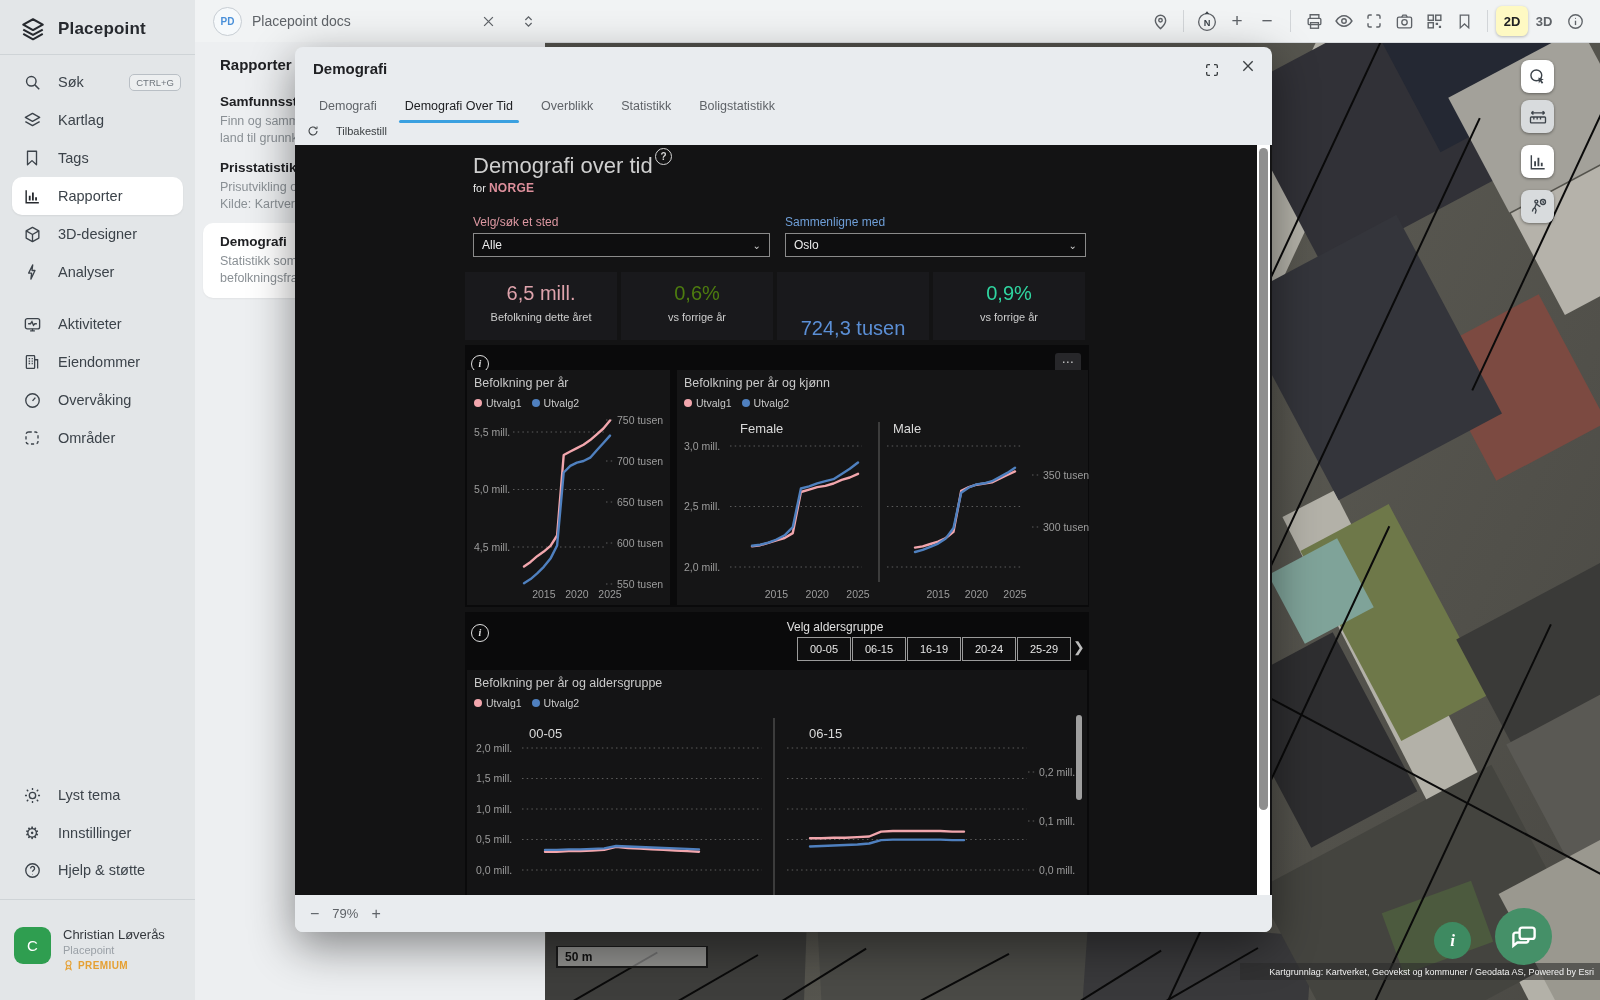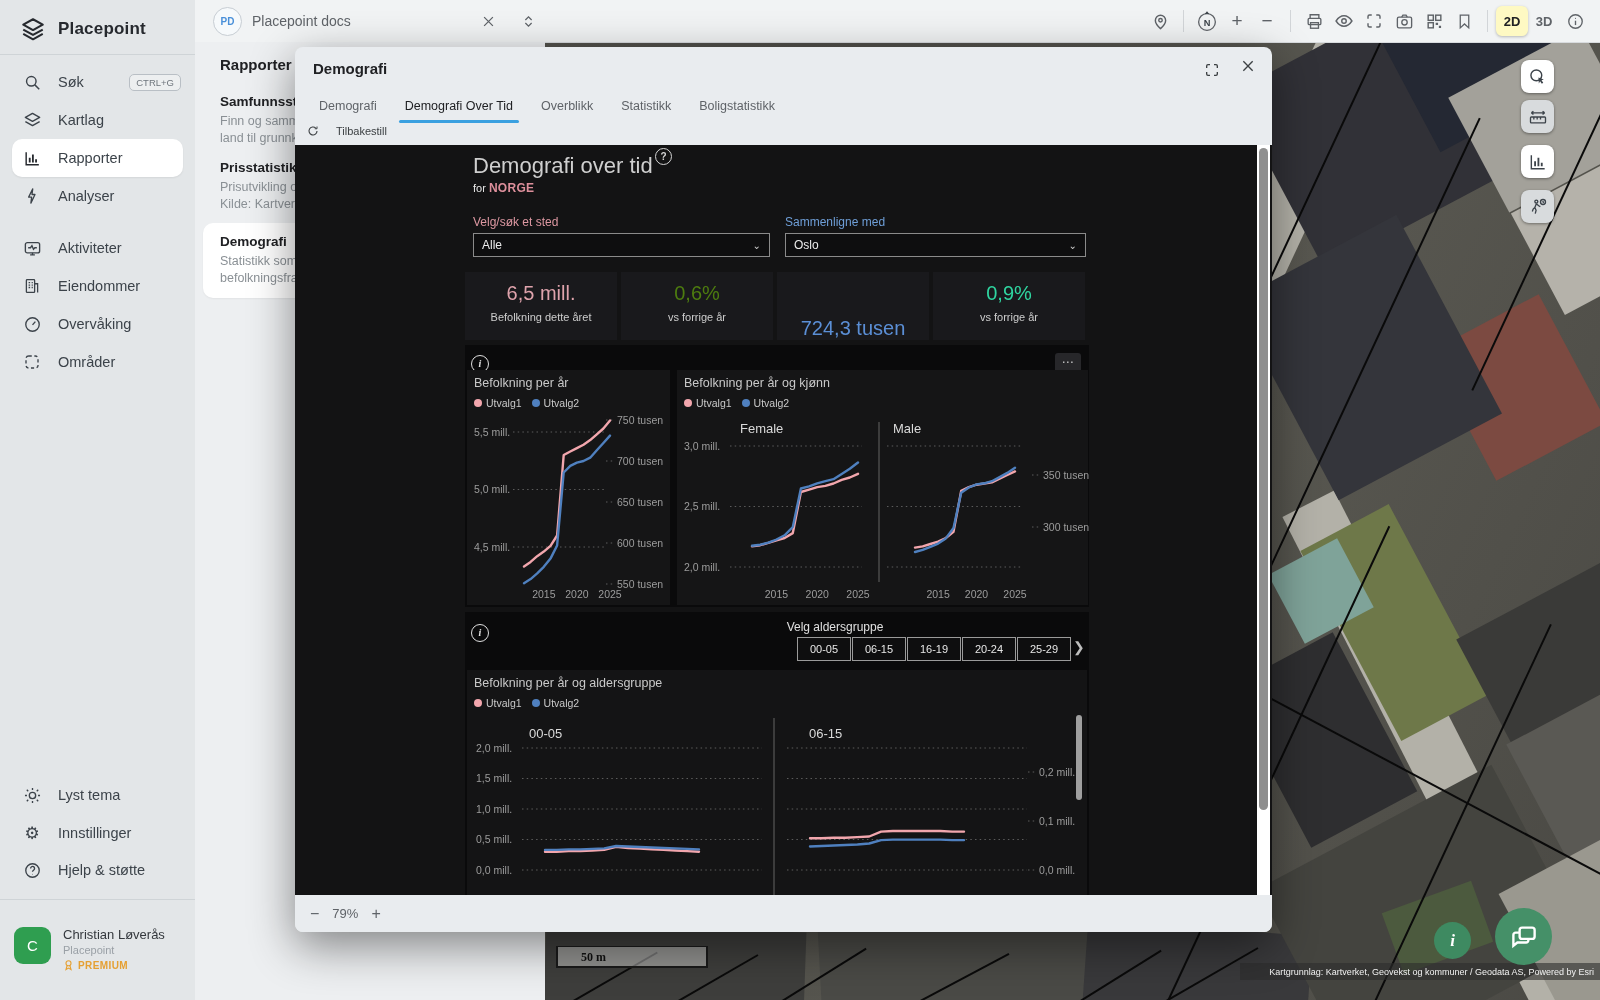--- a/index.html
+++ b/index.html
@@ -3,21 +3,21 @@
 <meta charset="utf-8">
 <style>
   html,body{margin:0;padding:0;background:#222;font-family:"Liberation Sans","DejaVu Sans",sans-serif;}
   #stage{position:relative;width:1600px;height:1000px;overflow:hidden;background:#55544d;}
   .abs{position:absolute;}
   
   #map{position:absolute;inset:0;background:linear-gradient(115deg,#5b5a53 0%,#4e4d48 40%,#585750 70%,#4a4944 100%);}
   .mshape{position:absolute;}
   .mline{position:absolute;background:#0a0a0a;width:2px;}
   #map-attr{position:absolute;right:0;top:963px;height:17px;left:1240px;background:rgba(45,45,45,.6);color:#f2f2f2;font-size:9px;display:flex;align-items:center;justify-content:flex-end;padding-right:6px;white-space:nowrap;}
-  #scalebar{position:absolute;left:556px;top:946px;width:152px;height:22px;background:rgba(255,255,255,.42);border:2px solid #1a1a1a;border-top-width:1px;color:#111;font-weight:bold;font-size:12px;line-height:20px;padding-left:23px;box-sizing:border-box;font-family:Liberation Serif, serif;}
+  #scalebar{position:absolute;left:556px;top:946px;width:152px;height:22px;background:rgba(255,255,255,.42);border:2px solid #1a1a1a;border-top-width:1px;color:#111;font-weight:bold;font-size:12px;line-height:20px;padding-left:7px;box-sizing:border-box;}
   .map-fab{position:absolute;border-radius:50%;display:flex;align-items:center;justify-content:center;color:#fff;}
   .map-tool{position:absolute;left:1521px;width:33px;height:33px;border-radius:8px;display:flex;align-items:center;justify-content:center;box-shadow:0 1px 3px rgba(0,0,0,.4);}
   
   #toolbar{position:absolute;left:195px;top:0;width:1405px;height:42px;background:#f1f3f4;border-bottom:1px solid #d8dbde;display:flex;align-items:center;}
   .tb-ic{color:#5f6368;display:flex;align-items:center;justify-content:center;width:30px;height:30px;}
   .tb-sep{width:1px;height:22px;background:#d2d5d8;margin:0 8px;}
   #doc-tab{display:flex;align-items:center;gap:10px;margin-left:18px;width:330px;}
   #pd-badge{width:27px;height:27px;border-radius:50%;border:1px solid #c7cdd3;background:#f6f9fb;color:#4a90d9;font-size:10px;font-weight:bold;display:flex;align-items:center;justify-content:center;}
   #doc-title{color:#5f6368;font-size:14px;flex:1;}
   .mode-btn{font-size:13px;color:#5f6368;width:32px;height:30px;display:flex;align-items:center;justify-content:center;border-radius:6px;font-weight:bold;}
@@ -205,28 +205,45 @@
   </div>
   <div class="nav-item">
     <span class="ic">
           <svg class="icon" width="19" height="19" viewBox="0 0 24 24" fill="none" stroke="#3c434a" stroke-width="1.8" stroke-linejoin="round">
             <path d="M12 3l9 5-9 5-9-5z"></path>
             <path d="M3 13.5l9 5 9-5"></path>
           </svg>
         </span>
     <span>Kartlag</span>
   </div>
+  <div class="nav-item">
+    <span class="ic">
+          <svg class="icon" width="18" height="18" viewBox="0 0 24 24" fill="none" stroke="#3c434a" stroke-width="1.8" stroke-linejoin="round">
+            <path d="M6 3h12v18l-6-5.5L6 21z"></path>
+          </svg>
+        </span>
+    <span>Tags</span>
+  </div>
   <div class="nav-item active">
     <span class="ic">
           <svg class="icon" width="19" height="19" viewBox="0 0 24 24" fill="none" stroke="#26292e" stroke-width="1.8">
             <path d="M4 4v16h16"></path>
             <path d="M8.5 17v-6M12.5 17V7M16.5 17v-4" stroke-width="2.3"></path>
           </svg>
         </span>
     <span>Rapporter</span>
+  </div>
+  <div class="nav-item">
+    <span class="ic">
+          <svg class="icon" width="19" height="19" viewBox="0 0 24 24" fill="none" stroke="#3c434a" stroke-width="1.7" stroke-linejoin="round">
+            <path d="M12 3l8 4.5v9L12 21l-8-4.5v-9z"></path>
+            <path d="M12 12l8-4.5M12 12L4 7.5M12 12v9"></path>
+          </svg>
+        </span>
+    <span>3D-designer</span>
   </div>
   <div class="nav-item">
     <span class="ic">
           <svg class="icon" width="18" height="18" viewBox="0 0 24 24" fill="none" stroke="#3c434a" stroke-width="1.7" stroke-linejoin="round">
             <path d="M13 2.5L7.5 13.5h4l-1 8L16 10h-4z"></path>
           </svg>
         </span>
     <span>Analyser</span>
   </div>
 

